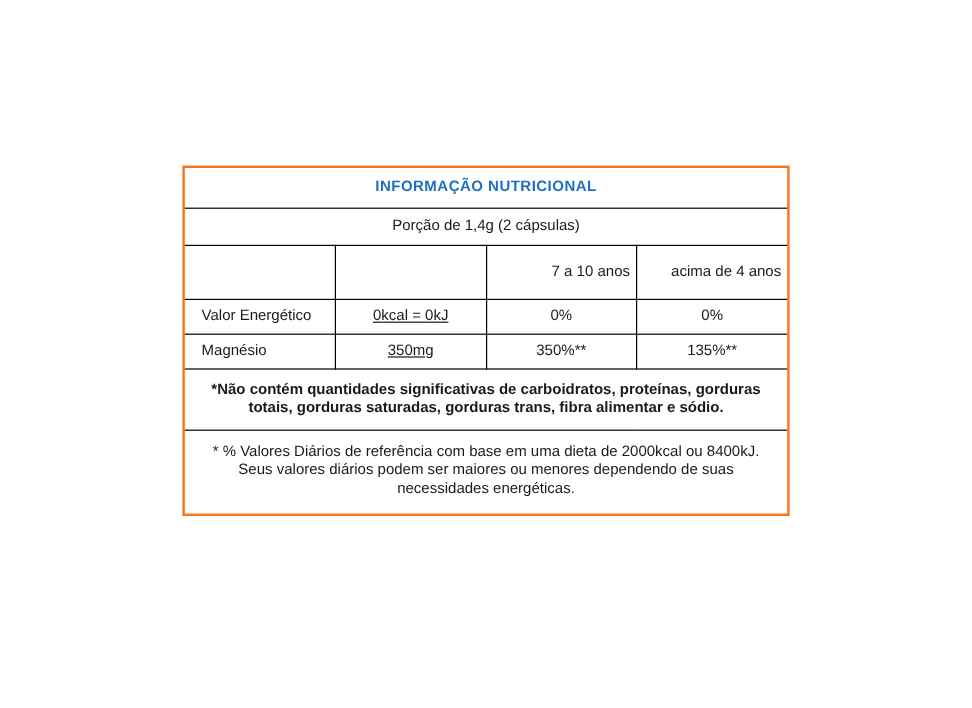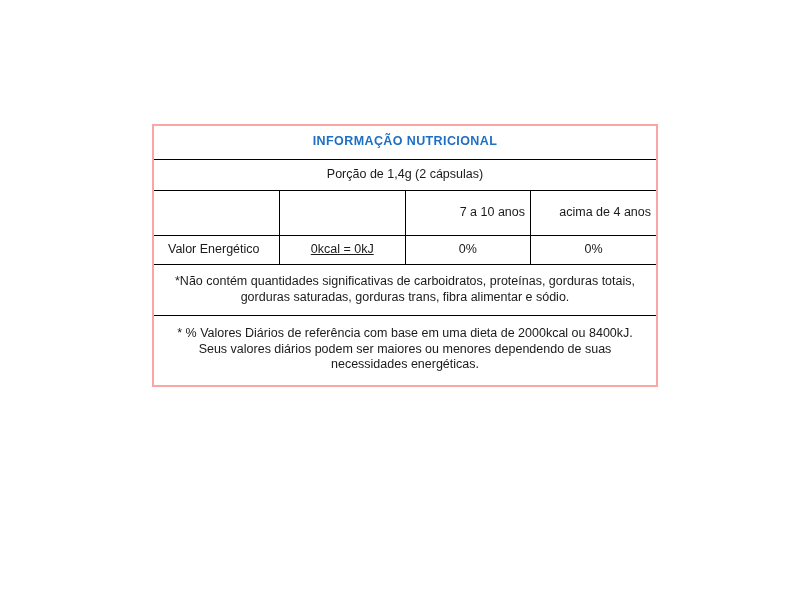--- a/index.html
+++ b/index.html
@@ -12,23 +12,23 @@
     height: 590px;
     font-family: "Liberation Sans", sans-serif;
     color: #1a1a1a;
     position: relative;
     overflow: hidden;
   }
 
   .nutrition-wrap {
     position: absolute;
     left: 152px;
-    top: 124px;
+    top: 138px;
     width: 506px;
-    border: 2px solid #fca5a5;
+    border: 2px solid #f97316;
     box-sizing: border-box;
     background: #ffffff;
   }
 
   table.nutrition {
     width: 100%;
     border-collapse: collapse;
     table-layout: fixed;
   }
 
@@ -99,21 +99,21 @@
     font-size: 13px;
     text-decoration: underline;
   }
   .row-vd {
     text-align: center;
     padding: 6px 4px !important;
     font-size: 13px;
   }
 
   .note-bold {
-    font-weight: normal;
+    font-weight: bold;
     font-size: 12.5px;
     text-align: center;
     padding: 9px 16px 10px 16px !important;
     line-height: 1.45;
   }
 
   .note-regular {
     font-size: 13px;
     text-align: center;
     padding: 10px 22px 12px 22px !important;
@@ -138,20 +138,26 @@
         <td class="agegroup-cell" style="width:72px;">7 a 10 anos</td>
         <td class="agegroup-cell" style="width:76px;">acima de 4 anos</td>
       </tr>
       <tr>
         <td class="row-label">Valor Energético</td>
         <td class="row-value">0kcal = 0kJ</td>
         <td class="row-vd">0%</td>
         <td class="row-vd">0%</td>
       </tr>
       <tr>
+        <td class="row-label">Magnésio</td>
+        <td class="row-value">350mg</td>
+        <td class="row-vd">350%**</td>
+        <td class="row-vd">135%**</td>
+      </tr>
+      <tr>
         <td class="note-bold" colspan="4">*Não contém quantidades significativas de carboidratos, proteínas, gorduras totais, gorduras saturadas, gorduras trans, fibra alimentar e sódio.</td>
       </tr>
       <tr>
         <td class="note-regular" colspan="4">* % Valores Diários de referência com base em uma dieta de 2000kcal ou 8400kJ. Seus valores diários podem ser maiores ou menores dependendo de suas necessidades energéticas.</td>
       </tr>
     </tbody>
   </table>
 </div>
 
 </body></html>

